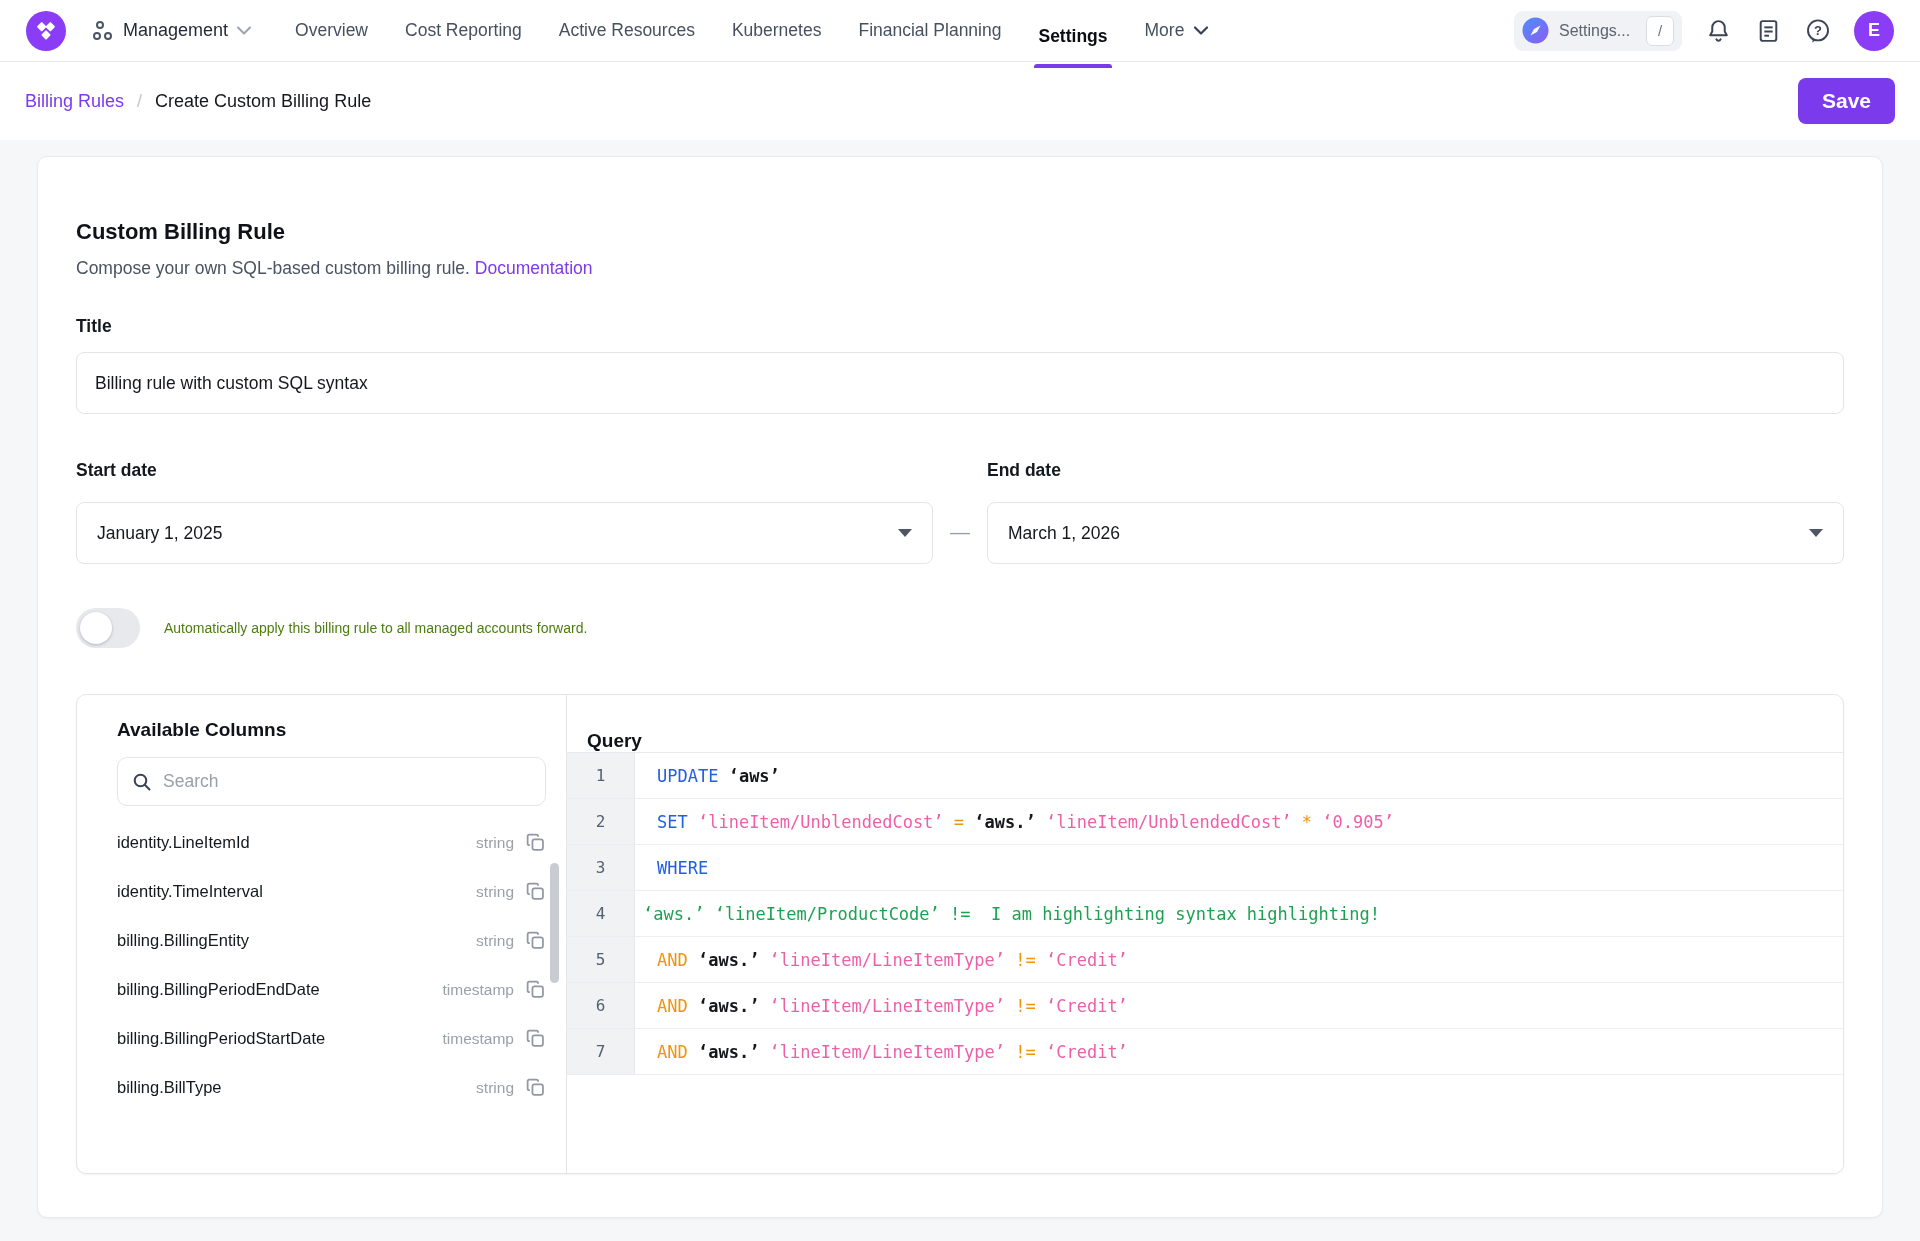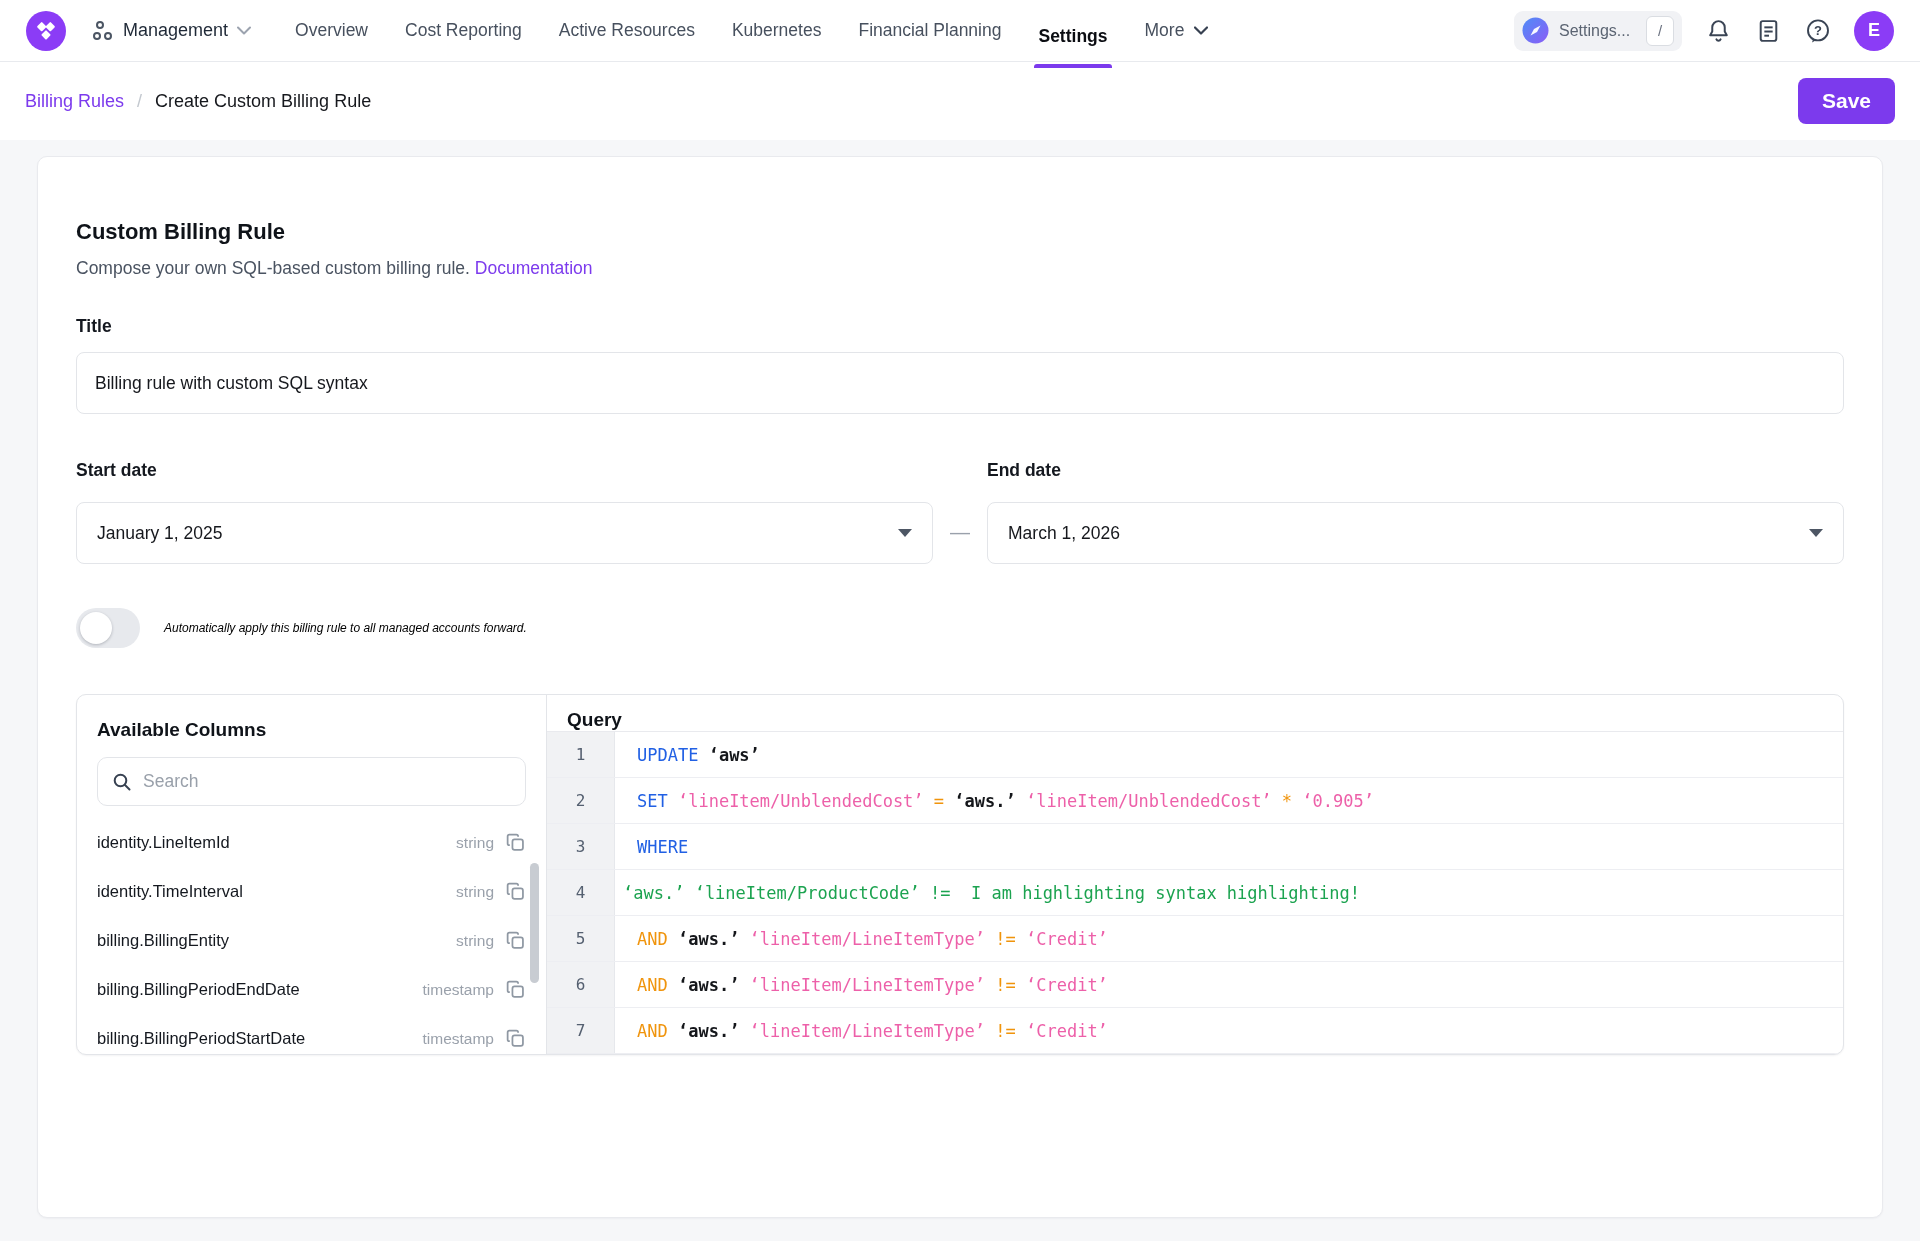--- a/index.html
+++ b/index.html
@@ -59,25 +59,25 @@
     display:flex; align-items:center; padding:0 20px; font-size:17.5px; color:#16181D;
     cursor:pointer; background:#fff; justify-content:space-between; }
   .tri-down { width:0; height:0; border-left:7px solid transparent; border-right:7px solid transparent;
     border-top:8px solid #4D5664; }
   .date-dash { align-self:flex-end; color:#9AA1AB; font-size:20px; margin:0 17px 20px 17px; }
 
   .toggle-row { margin-top:44px; display:flex; align-items:center; }
   .toggle { width:64px; height:40px; border-radius:20px; background:#E7E9ED; position:relative; cursor:pointer; flex:0 0 auto; }
   .toggle-knob { position:absolute; left:4px; top:4px; width:32px; height:32px; background:#fff;
     border-radius:50%; box-shadow:0 1px 3px rgba(16,24,40,.25); }
-  .toggle-label { margin-left:24px; font-size:12px; color:#000000;font-style:italic; }
+  .toggle-label { margin-left:24px; font-size:14px; color:#4d7c0f; }
 
   
   .panels { margin-top:46px; display:flex; border:1px solid #E3E5E9; border-radius:10px;
-    height:361px; box-shadow:0 1px 2px rgba(16,24,40,.05); overflow:hidden; background:#fff; }
+    height:480px; box-shadow:0 1px 2px rgba(16,24,40,.05); overflow:hidden; background:#fff;padding-left:20px; }
   .left-panel { width:470px; flex:0 0 auto; border-right:1px solid #E3E5E9; padding:24px 20px 0 20px; position:relative; }
   .panel-heading { font-size:19px; font-weight:700; color:#0F1319; }
   .schema-box { margin-top:20px; height:49px; border:1px solid #E3E5E9; border-radius:10px;
     display:flex; align-items:center; justify-content:space-between; padding:0 16px; cursor:pointer; font-size:17px; }
   .schema-label { color:#16181D; }
   .schema-value { color:#7C3AED; margin-left:7px; }
   .search-box { margin-top:16px; height:49px; border:1px solid #E3E5E9; border-radius:10px;
     display:flex; align-items:center; padding:0 14px; gap:11px; }
   .search-box input { border:none; outline:none; font-size:17.5px; color:#16181D; flex:1;
     font-family:"Liberation Sans", sans-serif; }

